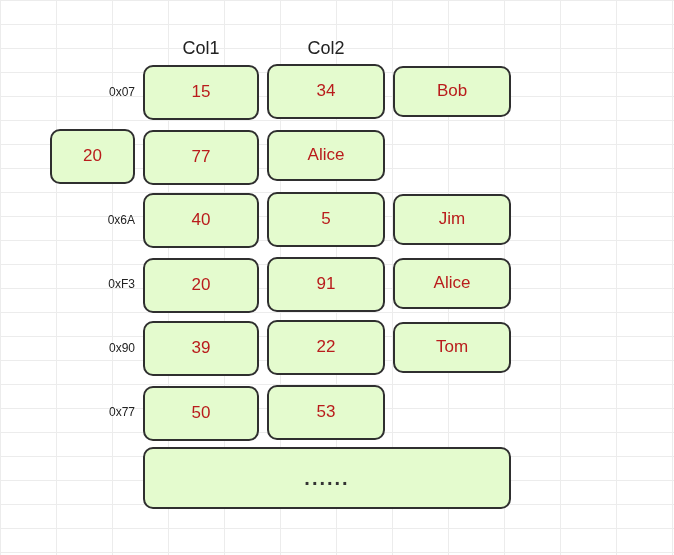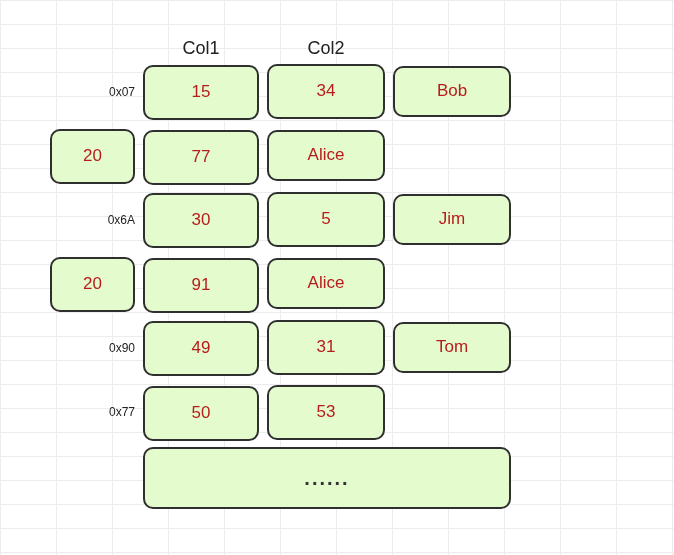--- a/index.html
+++ b/index.html
@@ -101,35 +101,36 @@
     </div>
 
     <div class="row">
       <div class="cell">20</div>
       <div class="cell">77</div>
       <div class="cell cell-name">Alice</div>
     </div>
 
     <div class="row">
       <div class="addr">0x6A</div>
-      <div class="cell">30</div>
+      <div class="cell">40</div>
       <div class="cell">5</div>
       <div class="cell cell-name">Jim</div>
     </div>
 
     <div class="row">
+      <div class="addr">0xF3</div>
       <div class="cell">20</div>
       <div class="cell">91</div>
       <div class="cell cell-name">Alice</div>
     </div>
 
     <div class="row">
       <div class="addr">0x90</div>
-      <div class="cell">49</div>
-      <div class="cell">31</div>
+      <div class="cell">39</div>
+      <div class="cell">22</div>
       <div class="cell cell-name">Tom</div>
     </div>
 
     <div class="row">
       <div class="addr">0x77</div>
       <div class="cell">50</div>
       <div class="cell">53</div>
     </div>
 
     <div class="ellipsis-row">

